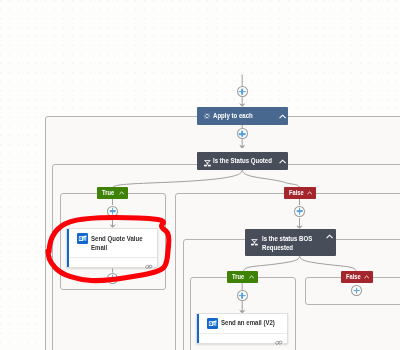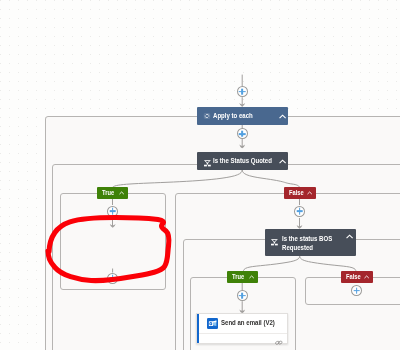--- a/index.html
+++ b/index.html
@@ -143,22 +143,45 @@
 
   <div class="pill" style="left:284px;top:187px;width:32px;height:12px;background:#a4262c;">
     <span class="plabel" style="left:5px;top:2.3px;font-size:7px;line-height:7px;">False</span>
     <span class="pchev" style="right:3.6px;top:4.2px;">
       <svg width="5.3" height="3.7" viewBox="0 0 27 19">
           <path d="M2.3,16 L13.5,5 L24.7,16" fill="none" stroke="#ffffff" stroke-width="4.6" stroke-linejoin="miter" stroke-linecap="butt"></path>
         </svg>
     </span>
   </div>
 
-
-  <div class="bar" style="left:265px;top:229px;width:90.5px;height:27px;background:#474e59;">
+  <div class="card" style="left:66px;top:228px;width:91.5px;height:40px;">
+    <div class="accent" style="background:#1267cd;"></div>
+    <div class="cicon" style="left:9.8px;top:4.3px;background:#1267cd;">
+      <svg width="11.4" height="10.7" viewBox="0 0 28 26" preserveAspectRatio="none">
+        <path d="M13.6,8.6 L23.0,6.2 L23.0,19.6 L13.6,17.4 Z" fill="#8dc3ef"></path>
+        <path d="M13.6,8.6 L23.0,6.2 L23.0,10.6 L13.6,11.0 Z" fill="#ffffff"></path>
+        <rect x="4.6" y="8.0" width="10.0" height="11.6" rx="0.9" fill="#ffffff"></rect>
+        <ellipse cx="9.3" cy="13.8" rx="3.5" ry="4.0" fill="#1267cd"></ellipse>
+        <ellipse cx="9.3" cy="13.8" rx="1.25" ry="1.9" fill="#ffffff"></ellipse>
+      </svg>
+    </div>
+    <div class="ctitle" style="left:24.3px;top:5.9px;width:76px;font-size:7.4px;line-height:8.9px;">Send Quote Value Email</div>
+    <div class="cfoot" style="top:28.4px;height:11.6px;">
+      <span class="linkico" style="right:3.8px;top:5.9px;">
+        <svg width="7.6" height="5.4" viewBox="0 0 19 13.5">
+          <g fill="none" stroke="#8a8886" stroke-width="1.9">
+            <rect x="1.2" y="4.0" width="9.4" height="6.0" rx="3.0" transform="rotate(-26 5.9 7.0)"></rect>
+            <rect x="8.4" y="3.5" width="9.4" height="6.0" rx="3.0" transform="rotate(-26 13.1 6.5)"></rect>
+          </g>
+        </svg>
+      </span>
+    </div>
+  </div>
+
+  <div class="bar" style="left:245px;top:229px;width:90.5px;height:27px;background:#474e59;">
     <span class="bico" style="left:6.3px;top:9.8px;">
       <svg width="6.8" height="6.4" viewBox="0 0 34 32">
         <g fill="#ffffff">
           <rect x="1.5" y="0" width="31" height="4.0"></rect>
           <path d="M4.0,5.4 L13.5,15.0 L13.5,22.4 L20.5,22.4 L20.5,15.0 L30.0,5.4 L25.0,5.4 L17.0,13.8 L9.0,5.4 Z"></path>
           <rect x="0" y="23.6" width="14.6" height="8.4"></rect>
           <rect x="19.4" y="23.6" width="14.6" height="8.4"></rect>
         </g>
       </svg>
     </span>

